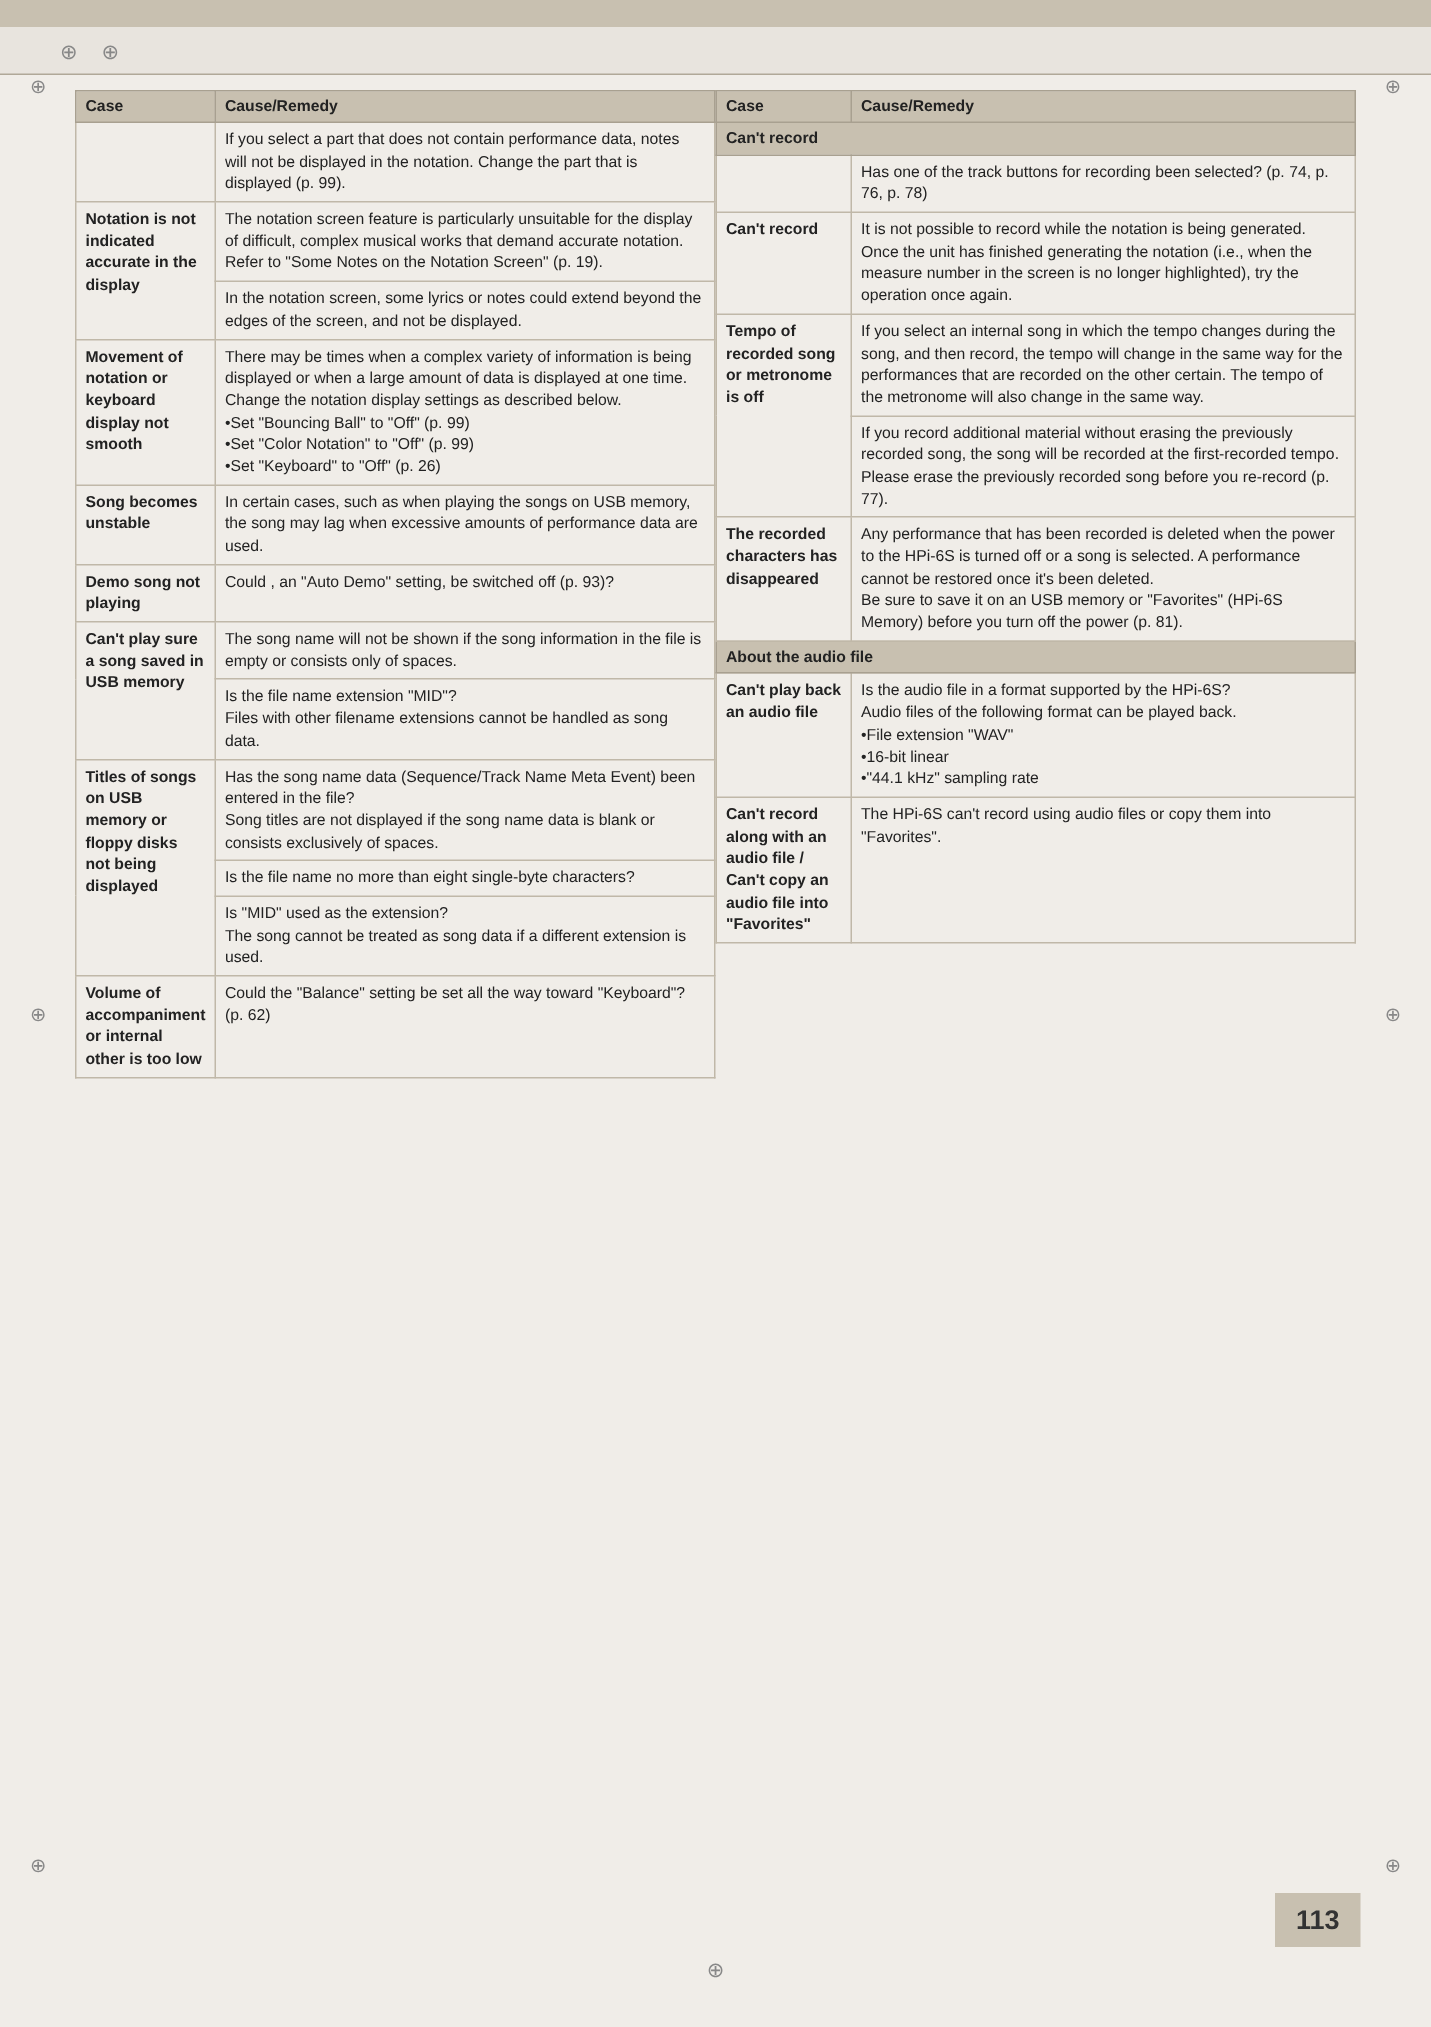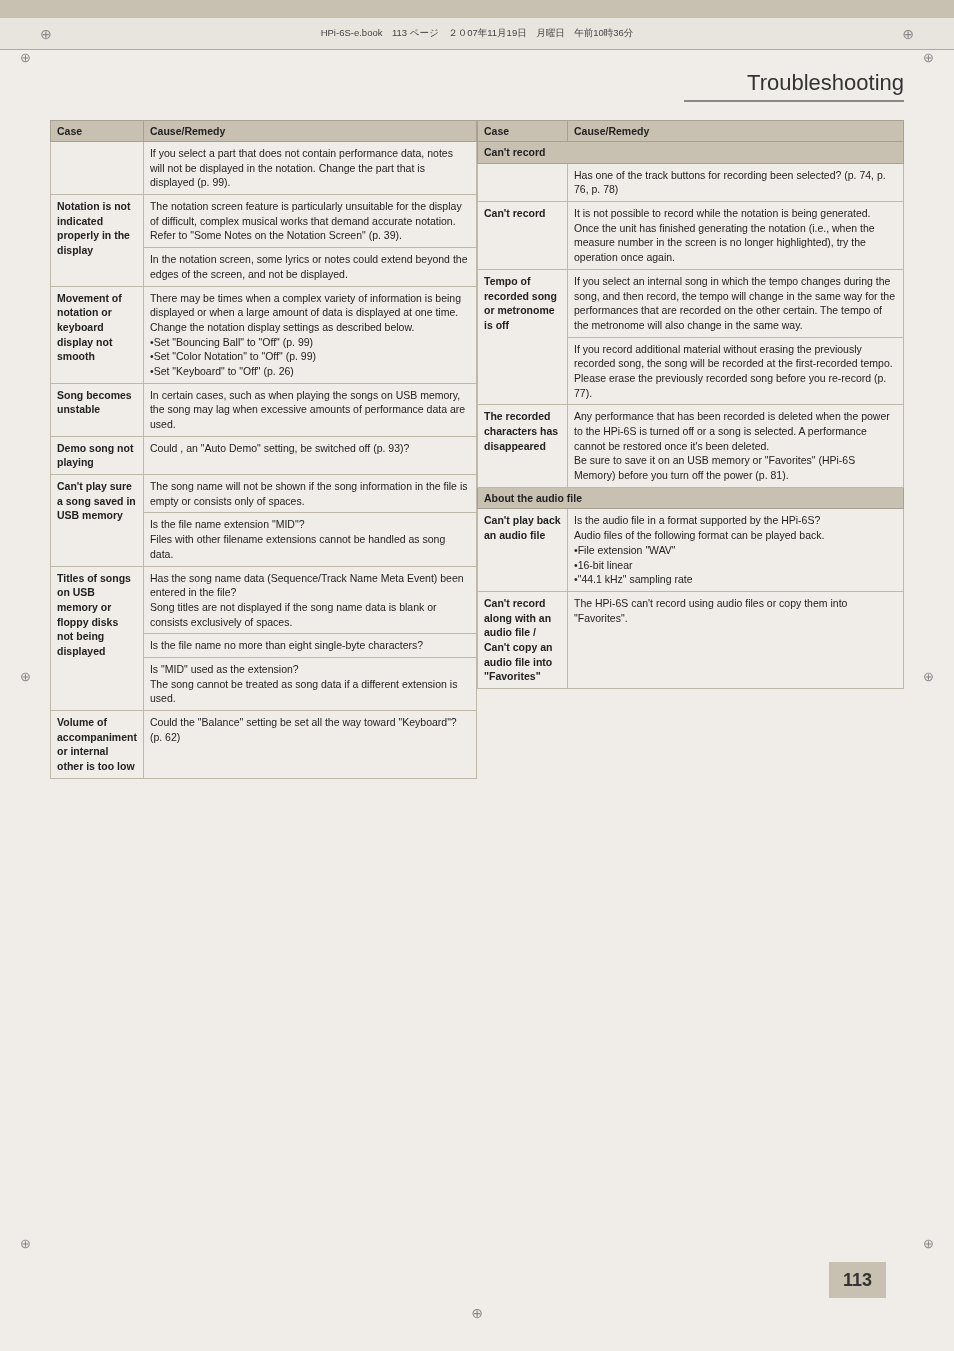--- a/index.html
+++ b/index.html
@@ -101,21 +101,21 @@
       background: #c8c0b0;
       font-weight: bold;
       padding: 3px 6px;
       font-size: 10.5px;
       border: 1px solid #a8a090;
     }
     
     .bottom-area {
       position: absolute;
       bottom: 60px;
-      right: 68px;
+      right: 47px;
     }
     .page-number {
       font-size: 18px;
       font-weight: bold;
       color: #333;
       background: #c8c0b0;
       padding: 8px 14px;
     }
     .corner-marks {
       position: absolute;
@@ -129,53 +129,49 @@
   </style>
 </head>
 <body>
 
 <div class="page-container">
 
   <div class="top-bar"></div>
 
   <div class="header-area">
     <span style="font-size:14px;color:#888;margin-right:8px;">⊕</span>
-    <span style="font-size:9.5px;color:#444;flex:1;text-align:center;">HPi-6S-e.book　113 ページ　２０07年11月19日　月曜日　午前10時36分</span>
     <span style="font-size:14px;color:#888;margin-left:8px;">⊕</span>
   </div>
 
   <div class="corner-marks corner-tl" style="font-size:13px;color:#888;">⊕</div>
   <div class="corner-marks corner-tr" style="font-size:13px;color:#888;">⊕</div>
   <div class="corner-marks corner-mid-l" style="font-size:13px;color:#888;">⊕</div>
   <div class="corner-marks corner-mid-r" style="font-size:13px;color:#888;">⊕</div>
   <div class="corner-marks corner-bl" style="font-size:13px;color:#888;">⊕</div>
   <div class="corner-marks corner-br" style="font-size:13px;color:#888;">⊕</div>
 
-  <div class="title-area">
-    <div class="page-title">Troubleshooting</div>
-  </div>
 
   <div class="content-area">
 
     <div class="left-column">
       <table class="trouble-table">
         <thead>
           <tr>
             <th style="width:90px;">Case</th>
             <th>Cause/Remedy</th>
           </tr>
         </thead>
         <tbody id="left-table-body">
         <tr>
               <td class="case-cell"></td>
               <td class="cause-cell">If you select a part that does not contain performance data, notes will not be displayed in the notation. Change the part that is displayed (p. 99).</td>
             </tr>
             <tr>
-              <td class="case-cell" rowspan="2">Notation is not indicated properly in the display</td>
-              <td class="cause-cell">The notation screen feature is particularly unsuitable for the display of difficult, complex musical works that demand accurate notation. Refer to "Some Notes on the Notation Screen" (p. 39).</td>
+              <td class="case-cell" rowspan="2">Notation is not indicated accurate in the display</td>
+              <td class="cause-cell">The notation screen feature is particularly unsuitable for the display of difficult, complex musical works that demand accurate notation. Refer to "Some Notes on the Notation Screen" (p. 19).</td>
             </tr>
             <tr>
               <td class="cause-cell">In the notation screen, some lyrics or notes could extend beyond the edges of the screen, and not be displayed.</td>
             </tr>
             <tr>
               <td class="case-cell" rowspan="1">Movement of notation or keyboard display not smooth</td>
               <td class="cause-cell">There may be times when a complex variety of information is being displayed or when a large amount of data is displayed at one time. Change the notation display settings as described below.<br>•Set "Bouncing Ball" to "Off" (p. 99)<br>•Set "Color Notation" to "Off" (p. 99)<br>•Set "Keyboard" to "Off" (p. 26)</td>
             </tr>
             <tr>
               <td class="case-cell" rowspan="1">Song becomes unstable</td>

